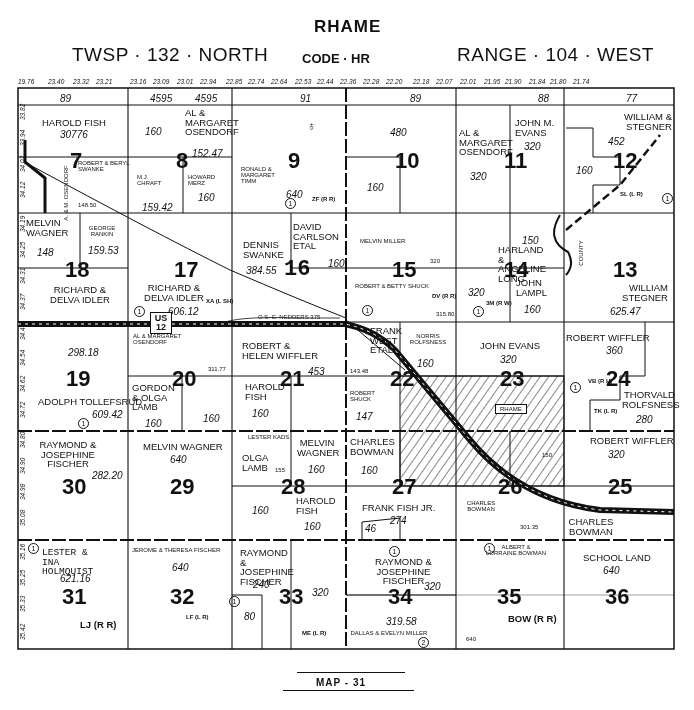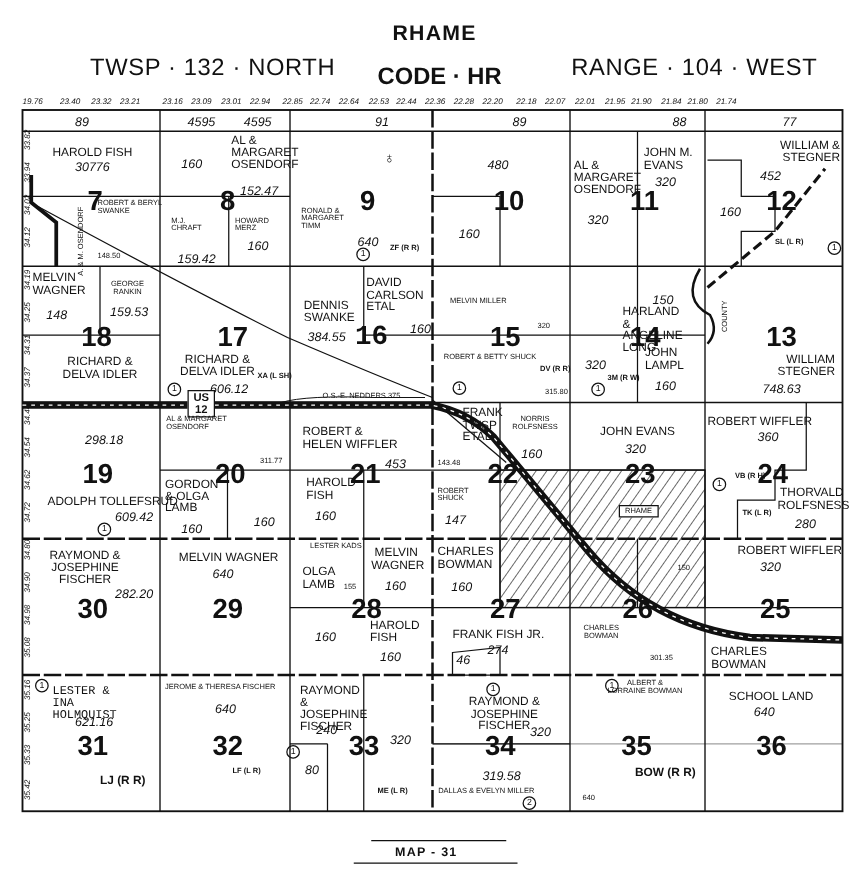--- a/index.html
+++ b/index.html
@@ -1,20 +1,20 @@
 <!DOCTYPE html>
 <html><head>
 <meta charset="utf-8">
 <style>
   html,body{margin:0;padding:0;background:#fff;}
   body{width:694px;height:710px;position:relative;overflow:hidden;font-family:"Liberation Sans",sans-serif;color:#111;}
   .t{position:absolute;white-space:nowrap;line-height:1;}
   .title{font-weight:bold;font-size:17px;letter-spacing:1px;}
   .hdr{font-size:19px;letter-spacing:0.5px;}
-  .hdrb{font-size:19px;font-weight:bold;}
+  .hdrb{font-size:13px;font-weight:bold;}
   .secn{font-size:22px;font-weight:bold;}
   .own{font-size:9.5px;}
   .sm{font-size:6px;}
   .ac{font-size:10px;font-style:italic;}
   .tick{font-size:6.5px;font-style:italic;}
   .vtick{font-size:6.5px;font-style:italic;transform:rotate(-90deg);transform-origin:left top;}
   svg{position:absolute;left:0;top:0;}
   .circ{position:absolute;width:9px;height:9px;border:1px solid #111;border-radius:50%;font-size:7px;text-align:center;line-height:9px;}
   .shield{position:absolute;border:1.5px solid #111;background:#fff;font-size:9px;font-weight:bold;text-align:center;line-height:9px;padding:1px 2px;}
 </style>
@@ -197,21 +197,21 @@
 <div>
   <div class="t own" style="left:600px;top:112px;white-space:normal;width:72px;text-align:right;">WILLIAM &amp; STEGNER</div>
   <div class="t ac" style="left:608px;top:137px;">452</div>
   <div class="t ac" style="left:576px;top:166px;">160</div>
   <div class="t sm" style="left:620px;top:191px;font-weight:bold;">SL (L R)</div>
   <div class="t secn" style="left:613px;top:150px;">12</div>
 </div>
 
 <div>
   <div class="t own" style="left:593px;top:283px;white-space:normal;width:75px;text-align:right;">WILLIAM STEGNER</div>
-  <div class="t ac" style="left:610px;top:307px;">748.63</div>
+  <div class="t ac" style="left:610px;top:307px;">625.47</div>
   <div class="t sm" style="left:568px;top:250px;transform:rotate(-90deg);">COUNTY</div>
   <div class="t secn" style="left:613px;top:259px;">13</div>
 </div>
 
 <div>
   <div class="t ac" style="left:522px;top:236px;">150</div>
   <div class="t own" style="left:458px;top:245px;white-space:normal;width:50px;padding-left:40px;">HARLAND &amp; ANGELINE LONG</div>
   <div class="t ac" style="left:468px;top:288px;">320</div>
   <div class="t own" style="left:516px;top:278px;white-space:normal;width:40px;">JOHN LAMPL</div>
   <div class="t ac" style="left:524px;top:305px;">160</div>
@@ -273,21 +273,21 @@
 
 <div>
   <div class="t own" style="left:242px;top:341px;white-space:normal;width:82px;">ROBERT &amp; HELEN WIFFLER</div>
   <div class="t ac" style="left:308px;top:367px;">453</div>
   <div class="t own" style="left:245px;top:382px;white-space:normal;width:40px;">HAROLD FISH</div>
   <div class="t ac" style="left:252px;top:409px;">160</div>
   <div class="t secn" style="left:280px;top:368px;">21</div>
 </div>
 
 <div>
-  <div class="t own" style="left:370px;top:326px;white-space:normal;width:36px;">FRANK TWSP ETAL</div>
+  <div class="t own" style="left:370px;top:326px;white-space:normal;width:36px;">FRANK WEST ETAL</div>
   <div class="t sm" style="left:350px;top:368px;">143.48</div>
   <div class="t sm" style="left:404px;top:333px;white-space:normal;width:48px;text-align:center;">NORRIS ROLFSNESS</div>
   <div class="t ac" style="left:417px;top:359px;">160</div>
   <div class="t sm" style="left:350px;top:390px;white-space:normal;width:36px;">ROBERT SHUCK</div>
   <div class="t ac" style="left:356px;top:412px;">147</div>
   <div class="t secn" style="left:390px;top:368px;">22</div>
 </div>
 
 <div>
   <div class="t own" style="left:480px;top:341px;">JOHN EVANS</div>

